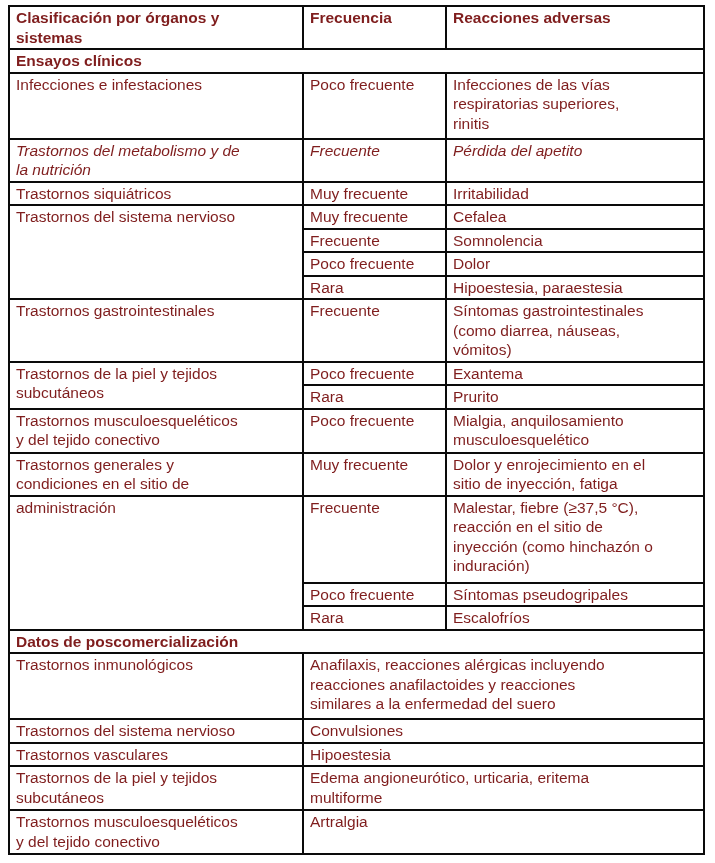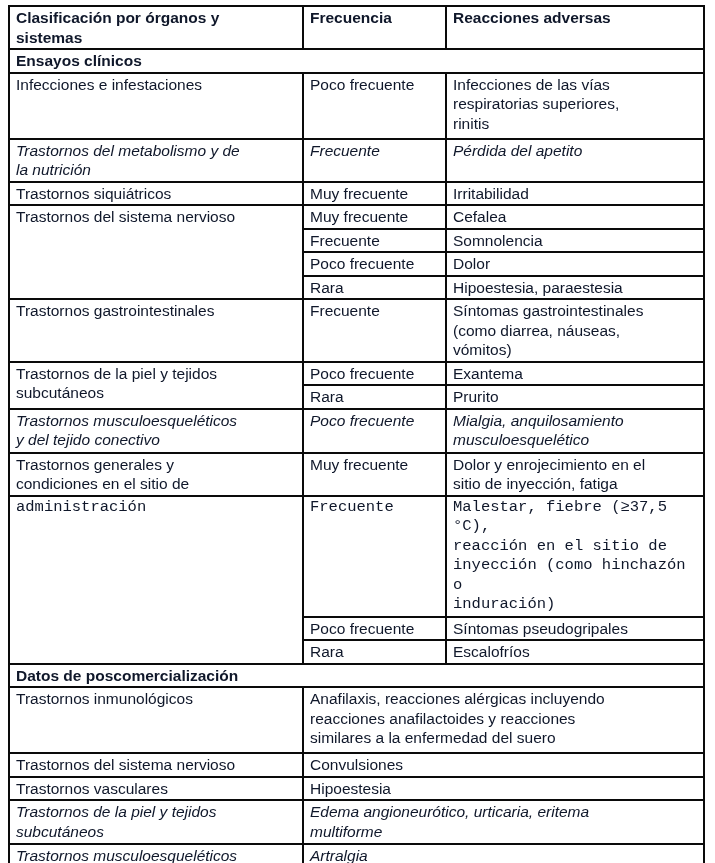--- a/index.html
+++ b/index.html
@@ -18,36 +18,36 @@
     border-collapse: collapse;
     table-layout: fixed;
   }
   .doc-table th, .doc-table td {
     border: 2px solid #0a0a0a;
     vertical-align: top;
     text-align: left;
     padding: 1px 5px 1px 6px;
     font-size: 15.5px;
     line-height: 19.5px;
-    color: #0f172a;
+    color: #7f1d1d;
     white-space: pre-line;
     overflow: hidden;
     font-weight: normal;
   }
   .doc-table th, .doc-table td.section {
     font-weight: bold;
   }
   tr.h40 { height: 40px; }
   tr.h21 { height: 21px; }
   tr.h41 { height: 41px; font-style: italic; }
   tr.h42 { height: 42px; margin-left: 24px; }
-  tr.h44 { height: 44px; font-style: italic; }
+  tr.h44 { height: 44px; }
   tr.h61 { height: 61px; }
   tr.h66 { height: 66px; }
-  tr.h87 { height: 87px; font-family: Liberation Mono, monospace; }
+  tr.h87 { height: 87px; }
 </style>
 </head>
 <body>
 
 <table class="doc-table">
   <colgroup>
     <col style="width:294px">
     <col style="width:143px">
     <col style="width:258px">
   </colgroup>

